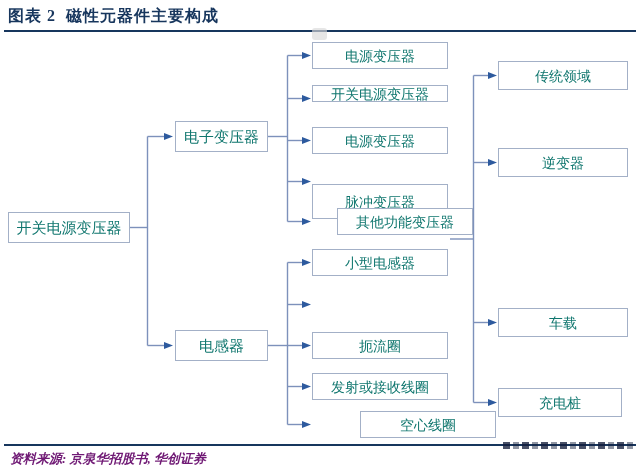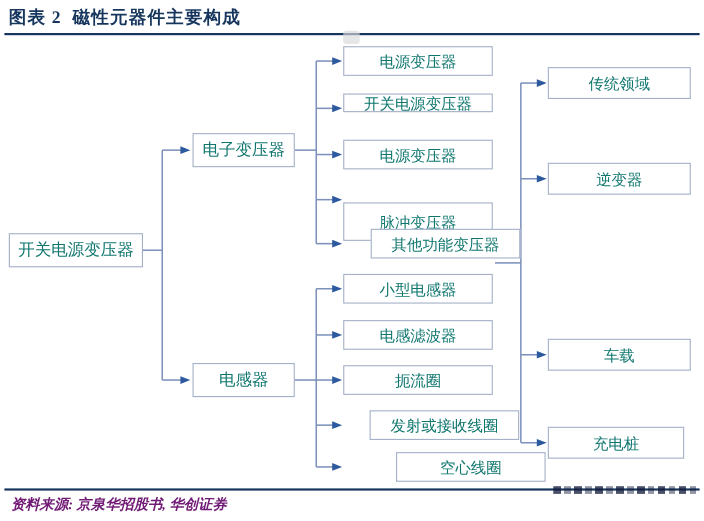--- a/index.html
+++ b/index.html
@@ -91,23 +91,22 @@
   <div class="box lv2" style="left:175px;top:121px;width:93px;height:31px;">电子变压器</div>
   <div class="box lv2" style="left:175px;top:330px;width:93px;height:31px;">电感器</div>
 
   <div class="box" style="left:312px;top:42px;width:136px;height:27px;">电源变压器</div>
   <div class="box" style="left:312px;top:85px;width:136px;height:17px;">开关电源变压器</div>
   <div class="box" style="left:312px;top:127px;width:136px;height:27px;">电源变压器</div>
   <div class="box" style="left:312px;top:184px;width:136px;height:35px;">脉冲变压器</div>
   <div class="box" style="left:312px;top:208px;width:136px;height:27px;margin-left:25px;">其他功能变压器</div>
 
   <div class="box" style="left:312px;top:249px;width:136px;height:27px;">小型电感器</div>
-  <div class="box" style="left:312px;top:291px;width:136px;height:27px;">电感滤波器</div>
   <div class="box" style="left:312px;top:332px;width:136px;height:27px;">扼流圈</div>
-  <div class="box" style="left:312px;top:373px;width:136px;height:27px;margin-left:24px;">发射或接收线圈</div>
+  <div class="box" style="left:312px;top:373px;width:136px;height:27px;">发射或接收线圈</div>
   <div class="box" style="left:312px;top:411px;width:136px;height:27px;margin-left:48px;">空心线圈</div>
 
   <div class="box" style="left:498px;top:61px;width:130px;height:29px;">传统领域</div>
   <div class="box" style="left:498px;top:148px;width:130px;height:29px;">逆变器</div>
   <div class="box" style="left:498px;top:308px;width:130px;height:29px;">车载</div>
   <div class="box" style="left:498px;top:388px;width:124px;height:29px;">充电桩</div>
 
   <div class="rule rule-bottom"></div>
   <div class="watermark"></div>
   <div class="source">资料来源: 京泉华招股书, 华创证券</div>

